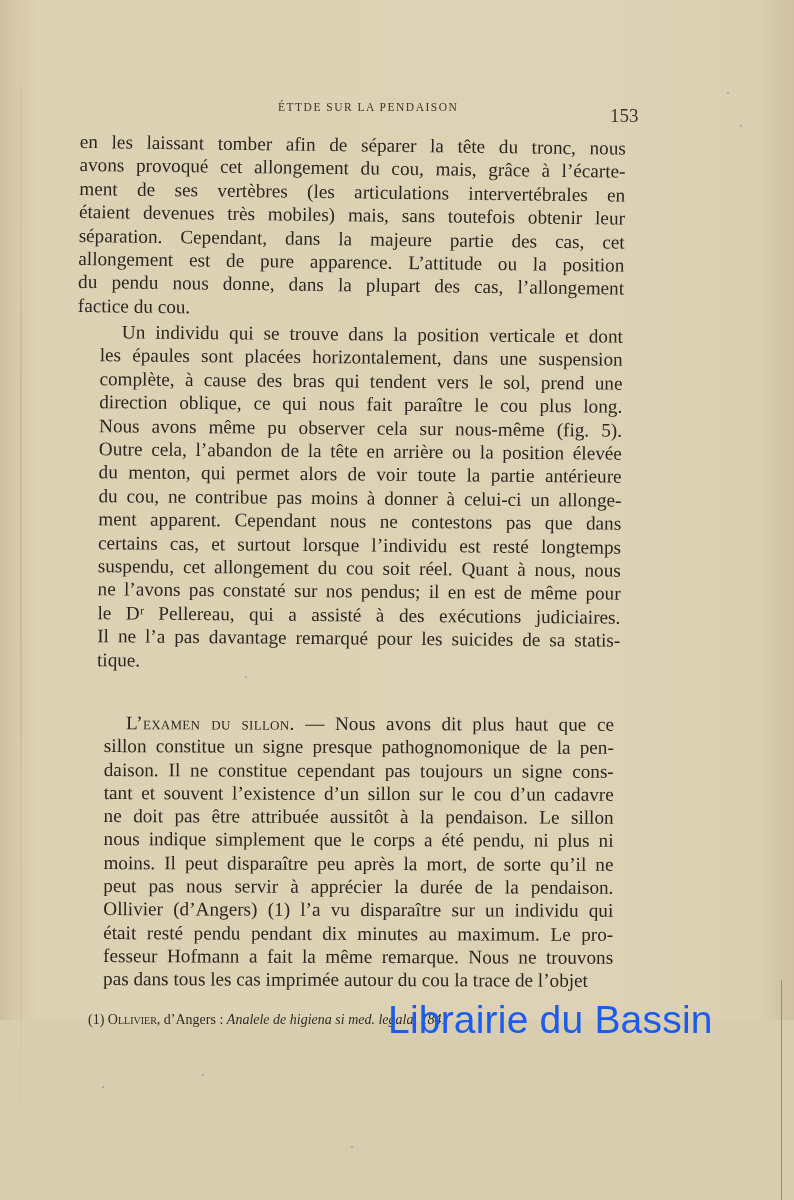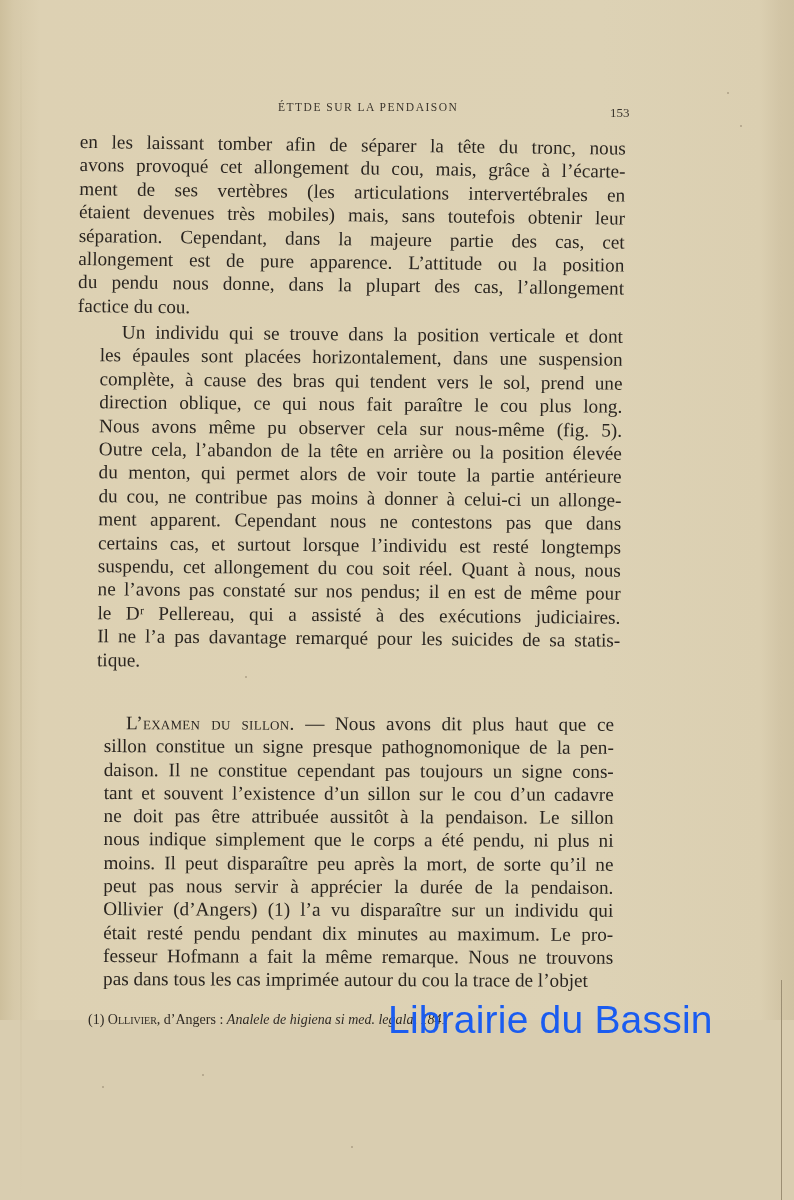--- a/index.html
+++ b/index.html
@@ -43,21 +43,21 @@
       left: 278px;
       font-size: 11.5px;
       letter-spacing: 1.5px;
       color: #3a342c;
       font-variant: small-caps;
     }
     .page-number {
       position: absolute;
       top: 105px;
       left: 610px;
-      font-size: 13px;
+      font-size: 19px;
       color: #3a342c;
     }
     .text-block {
       position: absolute;
       left: 80px;
       width: 546px;
       font-size: 19.2px;
       line-height: 23.4px;
       text-align: justify;
       transform: rotate(0.7deg);

